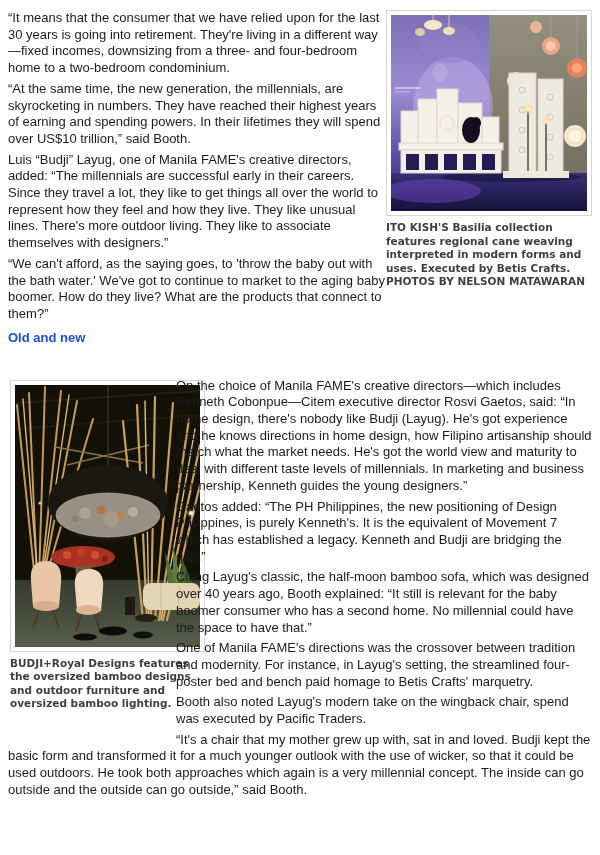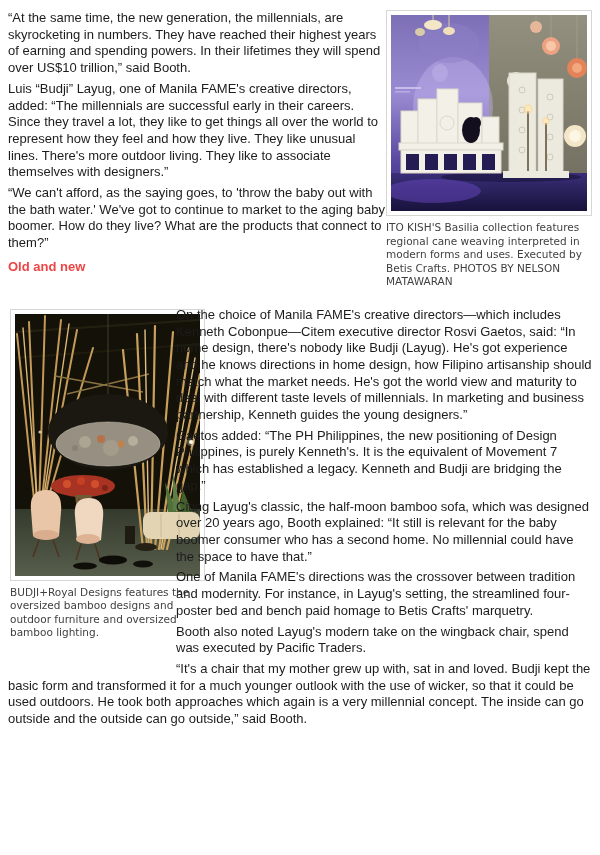--- a/index.html
+++ b/index.html
@@ -1,22 +1,22 @@
 <!DOCTYPE html>
 <html><head>
 <meta charset="utf-8">
 <style>
   html,body{margin:0;padding:0;background:#ffffff;}
   body{width:600px;height:855px;overflow:hidden;
        font-family:"Liberation Sans",sans-serif;color:#1c1c1c;}
   .page{width:584px;padding:10px 8px 0 8px;}
   p{margin:0 0 4px 0;font-size:13px;line-height:16.7px;}
-  .subhead{font-size:13px;line-height:17px;font-weight:bold;color:#ef4444;
+  .subhead{font-size:13px;line-height:17px;font-weight:bold;color:#1d4ed8;
            margin:6px 0 0 0;}
-  figure{margin:0;}
+  figure{margin:0;font-weight:bold;}
   .fig-right{float:right;width:206px;margin:0 0 4px 1px;}
   .fig-left{float:left;width:158px;height:361px;margin:2px 8px 0 2px;}
   .frame{background:#fff;border:1px solid #d6d6d6;padding:4px;box-sizing:border-box;}
   .fig-right .frame{width:206px;}
   .fig-left .frame{width:195px;}
   .frame svg{display:block;}
   figcaption{font-family:"DejaVu Sans",sans-serif;font-size:10.5px;
              line-height:13.5px;color:#3f3f3f;margin-top:5px;}
   .fig-right figcaption{width:204px;}
   .fig-left figcaption{width:192px;}
@@ -122,20 +122,21 @@
             <rect x="91" y="139" width="13" height="16"></rect>
           </g>
 
           <ellipse cx="80" cy="115" rx="9" ry="13" fill="#140f1e"></ellipse>
           <ellipse cx="85" cy="108" rx="5" ry="6" fill="#140f1e"></ellipse>
         </svg>
       </div>
       <figcaption>ITO KISH'S Basilia collection features regional cane weaving interpreted in modern forms and uses. Executed by Betis Crafts. PHOTOS BY NELSON MATAWARAN</figcaption>
     </figure>
 
+    <p>“It means that the consumer that we have relied upon for the last 30 years is going into retirement. They're living in a different way—fixed incomes, downsizing from a three- and four-bedroom home to a two-bedroom condominium.</p>
     <p>“At the same time, the new generation, the millennials, are skyrocketing in numbers. They have reached their highest years of earning and spending powers. In their lifetimes they will spend over US$10 trillion,” said Booth.</p>
     <p>Luis “Budji” Layug, one of Manila FAME's creative directors, added: “The millennials are successful early in their careers. Since they travel a lot, they like to get things all over the world to represent how they feel and how they live. They like unusual lines.  There's more outdoor living. They like to associate themselves with designers.”</p>
     <p>“We can't afford, as the saying goes, to 'throw the baby out with the bath water.' We've got to continue to market to the aging baby boomer. How do they live? What are the products that connect to them?”</p>
     <h3 class="subhead">Old and new</h3>
   </section>
 
   <section class="section-bottom">
 
     <figure class="fig-left">
       <div class="frame">
@@ -234,20 +235,20 @@
           <ellipse cx="98" cy="246" rx="14" ry="4.5" fill="#0e0c08"></ellipse>
           <ellipse cx="128" cy="250" rx="10" ry="3.5" fill="#12100a"></ellipse>
           <ellipse cx="70" cy="252" rx="12" ry="3.5" fill="#100e09"></ellipse>
         </svg>
       </div>
       <figcaption>BUDJI+Royal Designs features the oversized bamboo designs and outdoor furniture and oversized bamboo lighting.</figcaption>
     </figure>
 
     <p>On the choice of Manila FAME's creative directors—which includes Kenneth Cobonpue—Citem executive director Rosvi Gaetos, said: “In home design, there's nobody like Budji (Layug). He's got experience and he knows directions in home design, how Filipino artisanship should match what the market needs.  He's got the world view and maturity to deal with different taste levels of millennials. In marketing and business partnership, Kenneth guides the young designers.”</p>
     <p>Gaetos added: “The PH Philippines, the new positioning of Design Philippines, is purely Kenneth's. It is the equivalent of Movement 7 which has established a legacy. Kenneth and Budji are bridging the gap.”</p>
-    <p>Citing Layug's classic, the half-moon bamboo sofa, which was designed over 20 years ago, Booth explained: “It still is relevant for the baby boomer consumer who has a second home. No millennial could have the space to have that.”</p>
+    <p>Citing Layug's classic, the half-moon bamboo sofa, which was designed over 40 years ago, Booth explained: “It still is relevant for the baby boomer consumer who has a second home. No millennial could have the space to have that.”</p>
     <p>One of  Manila FAME's directions was the crossover between tradition and modernity. For instance, in Layug's setting, the streamlined four-poster bed and bench paid homage to Betis Crafts' marquetry.</p>
     <p>Booth also noted Layug's modern take on the wingback chair, spend was executed by Pacific Traders.</p>
     <p>“It's a chair that my mother grew up with, sat in and loved. Budji kept the basic form and transformed it for a much younger outlook with the use of  wicker, so that it could be used outdoors. He took both approaches which again is a very millennial concept. The inside can go outside and the outside can go outside,” said Booth.</p>
     <div class="clear"></div>
   </section>
 
 </div>
 
 </body></html>

